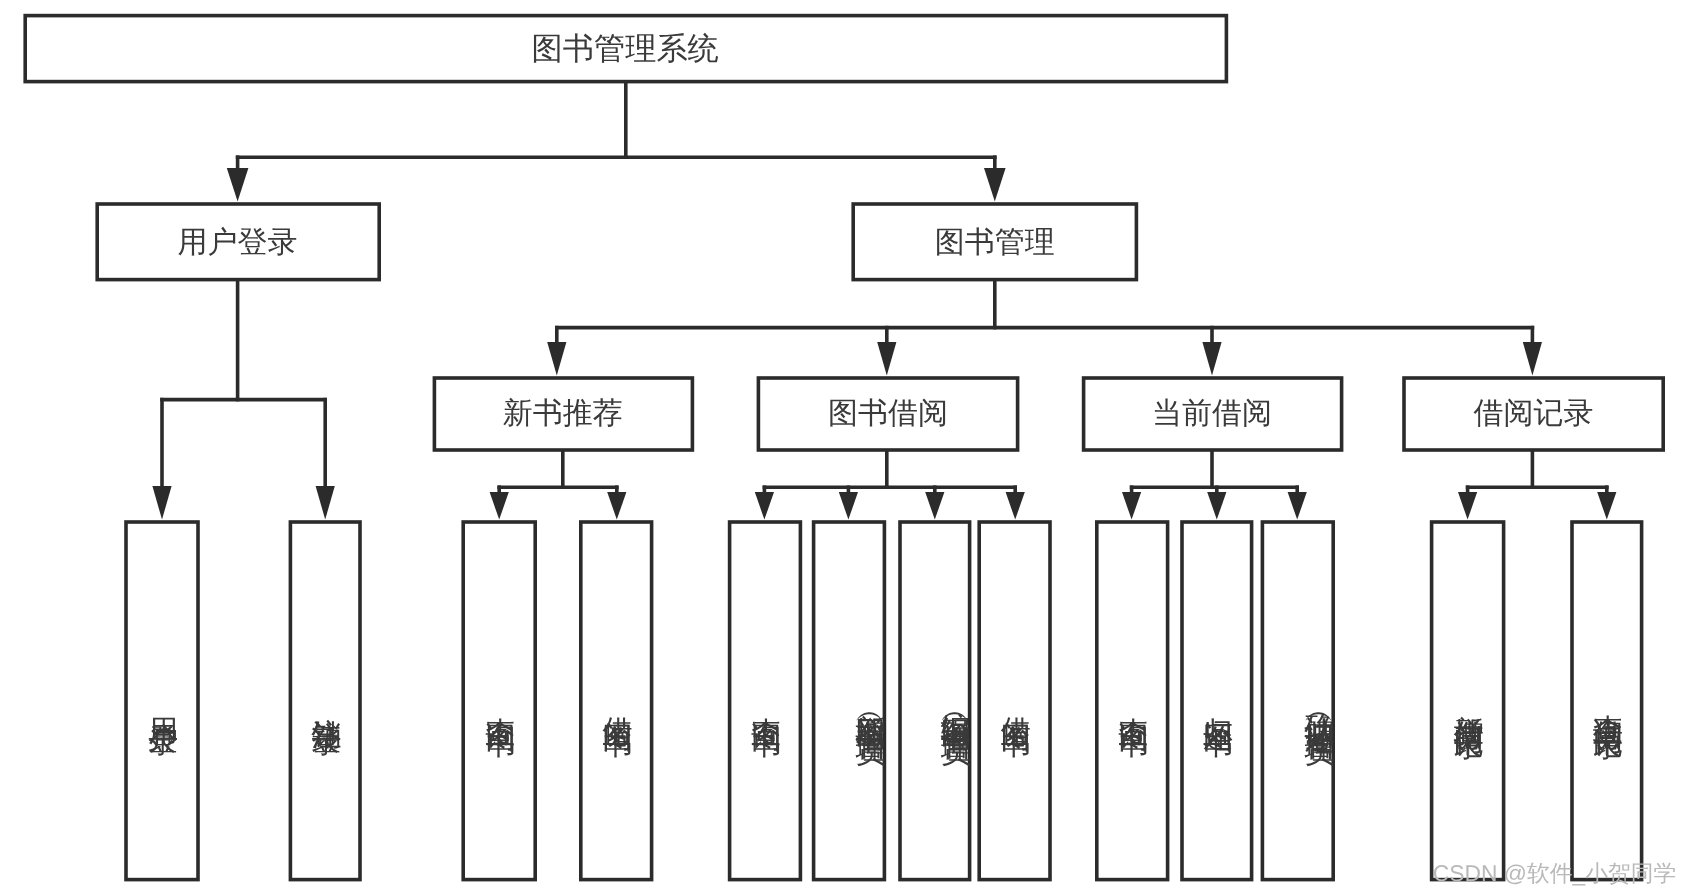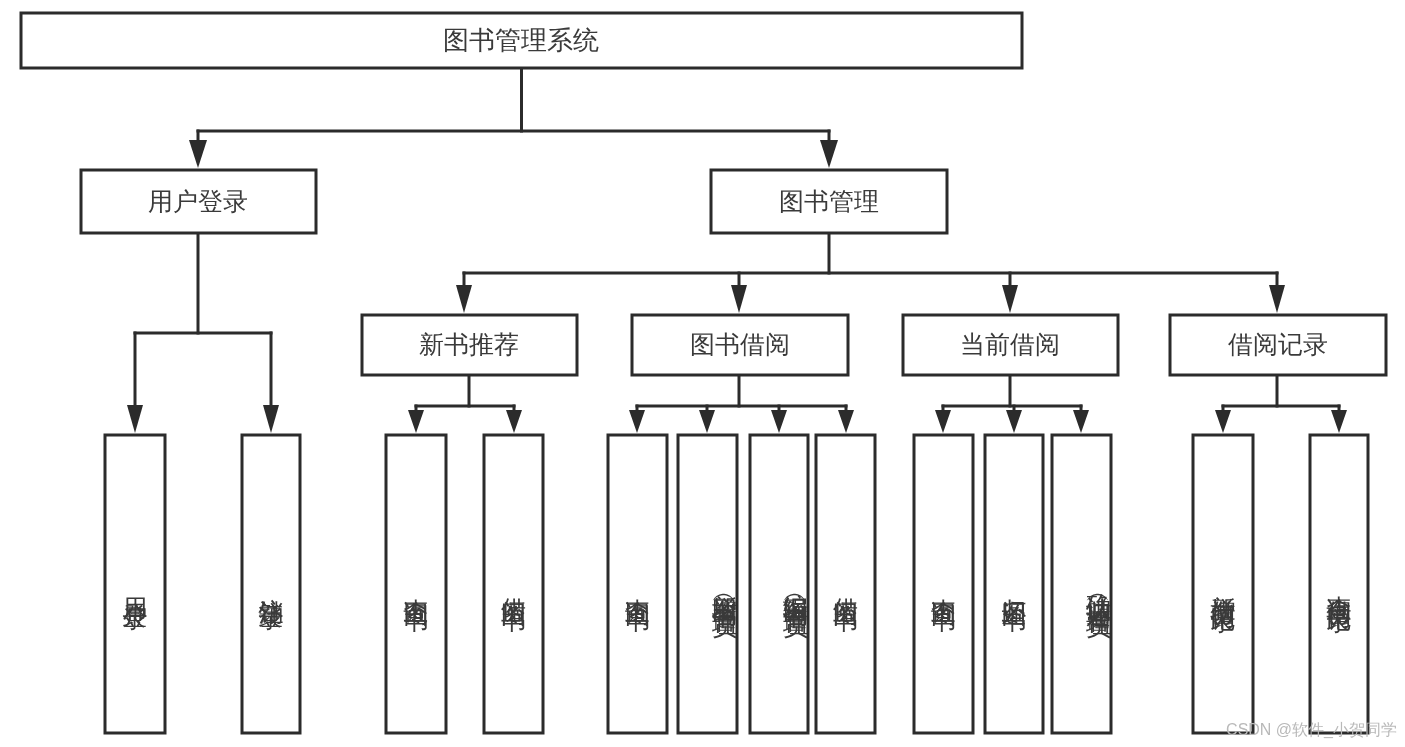--- a/index.html
+++ b/index.html
@@ -63,21 +63,21 @@
     justify-content: center;
     text-align: center;
     white-space: nowrap;
     pointer-events: none;
   }
   .watermark {
     position: absolute;
     right: 8px;
     bottom: 6px;
     font-family: "Liberation Sans", "DejaVu Sans", sans-serif;
-    font-size: 16px;
+    font-size: 19px;
     color: #b9b9b9;
     white-space: nowrap;
   }
 </style>
 </head>
 <body>
 
 <div id="canvas">
 
   <svg id="diagram" viewBox="0 0 1405 747">

